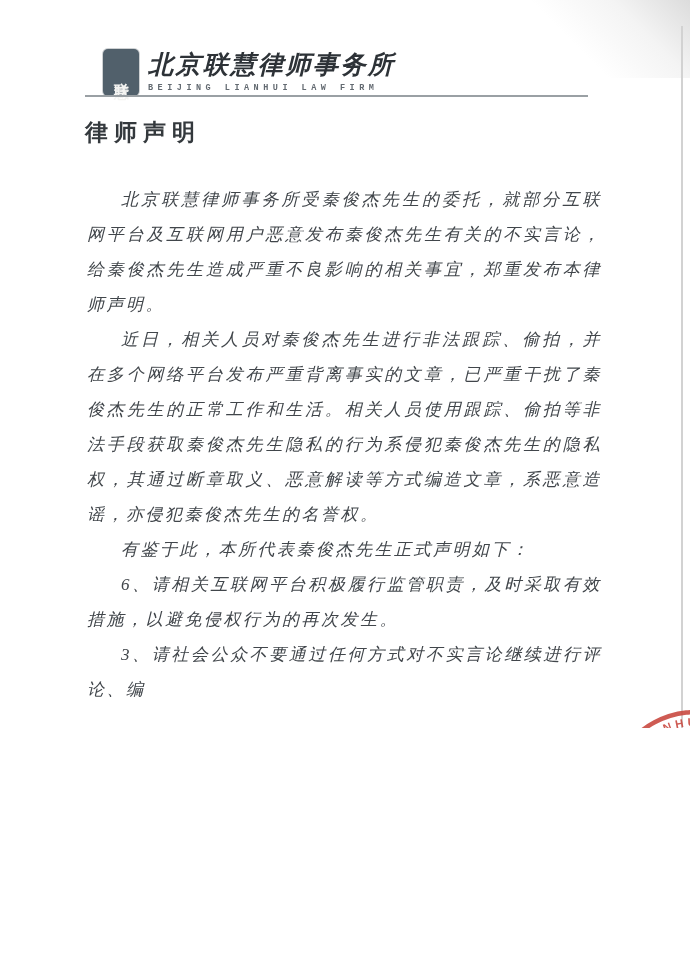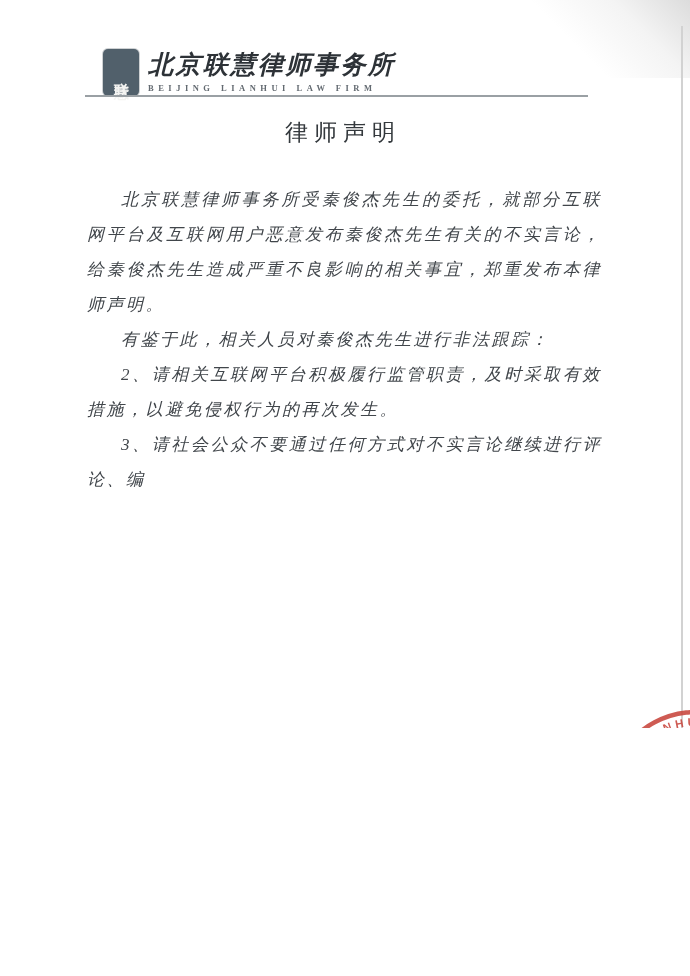--- a/index.html
+++ b/index.html
@@ -30,30 +30,30 @@
     writing-mode:vertical-rl; text-orientation:upright;
     font-size:15px; font-weight:bold; letter-spacing:2px; line-height:1;
     box-shadow:0 0 0 1px rgba(60,70,80,.25);
   }
   .firm-names { display:flex; flex-direction:column; padding-top:2px; }
   .firm-name-cn {
     font-size:25px; font-weight:bold; color:#2d3237; letter-spacing:2.5px; line-height:1.1;
     font-style:italic;
   }
   .firm-name-en {
-    margin-top:4px; font-size:8.5px; color:#636a71; letter-spacing:4.5px; font-weight:bold;
+    margin-top:4px; font-size:8.5px; color:#636a71; letter-spacing:4.5px; font-weight:bold;font-family:Liberation Mono, monospace;
   }
   .header-divider {
     position:absolute; top:95px; left:85px; width:503px; height:2px;
     background:#9aa0a4;
   }
   
   .doc-title {
     position:absolute; top:117px; left:85px; width:516px;
-    text-align:center; font-size:23px; font-weight:normal;
+    font-size:23px; font-weight:bold;
     letter-spacing:6px; color:#34393d;
   }
   
   .doc-body {
     position:absolute; top:182px; left:87px; width:515px;
     font-size:17px; line-height:35px; letter-spacing:2.5px;
     color:#41464b; text-align:justify;
   }
   .doc-body p { margin:0; text-indent:2em;font-style:italic; }
   
@@ -84,22 +84,23 @@
       <div class="firm-name-en">BEIJING LIANHUI LAW FIRM</div>
     </div>
   </div>
 
   <div class="header-divider"></div>
 
   <div class="doc-title">律师声明</div>
 
   <div class="doc-body">
     <p>北京联慧律师事务所受秦俊杰先生的委托，就部分互联网平台及互联网用户恶意发布秦俊杰先生有关的不实言论，给秦俊杰先生造成严重不良影响的相关事宜，郑重发布本律师声明。</p>
-    <p>有鉴于此，相关人员对秦俊杰先生进行非法跟踪：</p>
-    <p>2、请相关互联网平台积极履行监管职责，及时采取有效措施，以避免侵权行为的再次发生。</p>
+    <p>近日，相关人员对秦俊杰先生进行非法跟踪、偷拍，并在多个网络平台发布严重背离事实的文章，已严重干扰了秦俊杰先生的正常工作和生活。相关人员使用跟踪、偷拍等非法手段获取秦俊杰先生隐私的行为系侵犯秦俊杰先生的隐私权，其通过断章取义、恶意解读等方式编造文章，系恶意造谣，亦侵犯秦俊杰先生的名誉权。</p>
+    <p>有鉴于此，本所代表秦俊杰先生正式声明如下：</p>
+    <p>6、请相关互联网平台积极履行监管职责，及时采取有效措施，以避免侵权行为的再次发生。</p>
     <p>3、请社会公众不要通过任何方式对不实言论继续进行评论、编</p>
   </div>
 
   <div class="stamp">
     <svg viewBox="0 0 200 200">
       <defs>
         <path id="arcOuter" d="M 26,100 a 74,74 0 1 1 148,0" fill="none"></path>
         <path id="arcInner" d="M 48,100 a 52,52 0 1 1 104,0" fill="none"></path>
         <path id="arcBottom" d="M 30,100 a 70,70 0 0 0 140,0" fill="none"></path>
       </defs>

